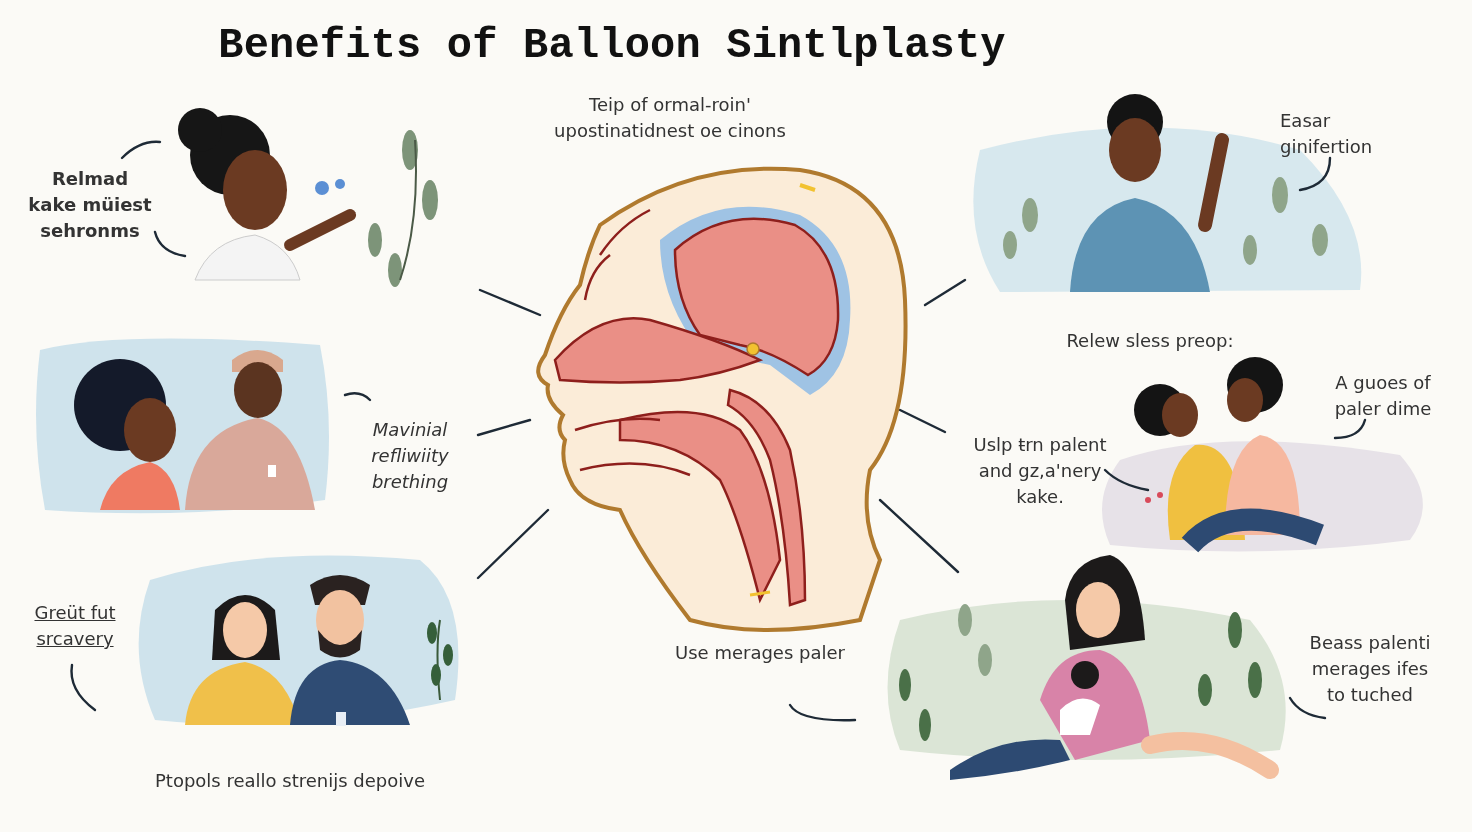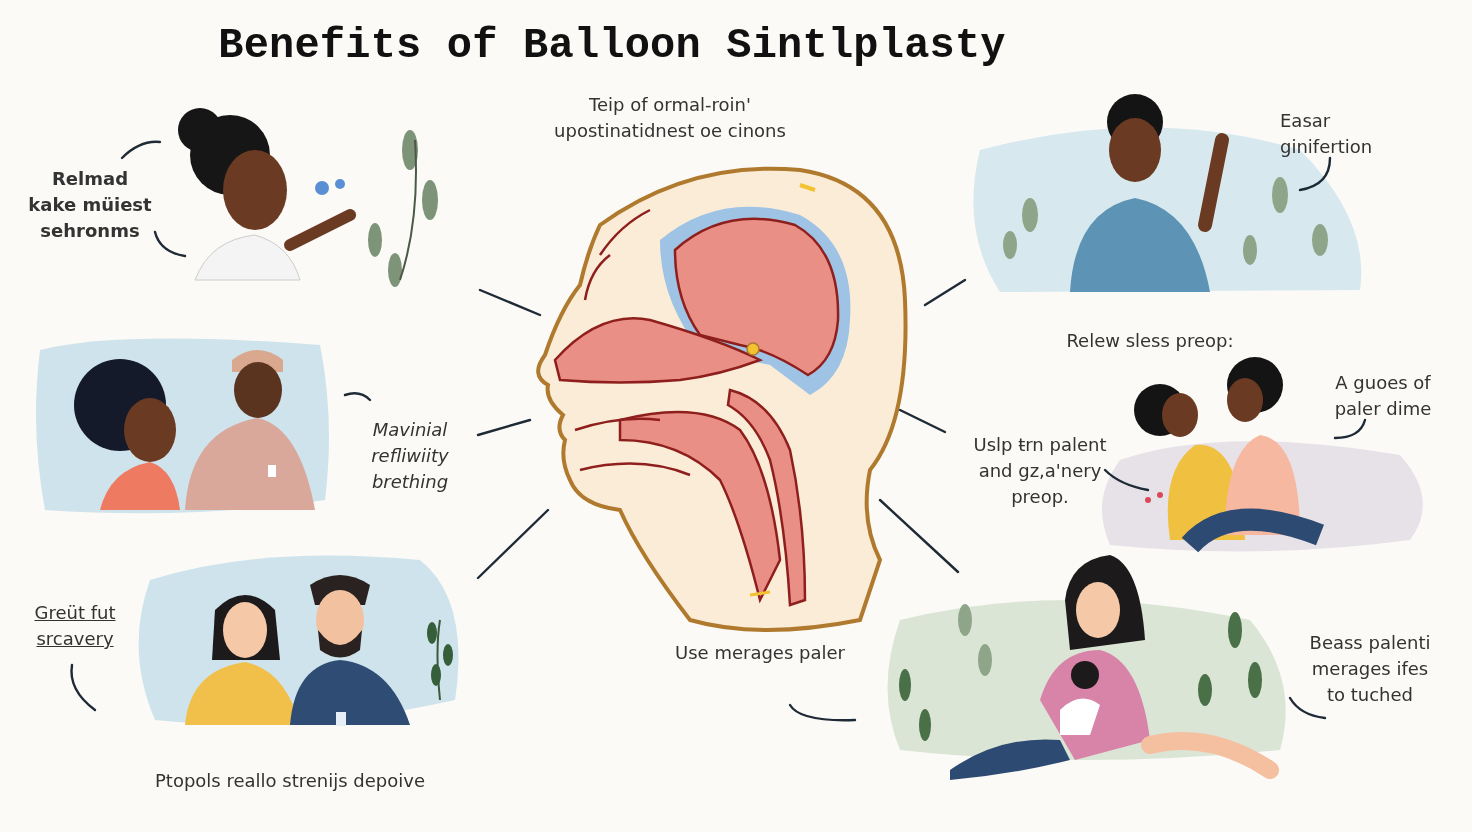--- a/index.html
+++ b/index.html
@@ -203,21 +203,21 @@
   <span>ginifertion</span>
 </div>
 
 <div class="label" style="left:1040px; top:300px; width:220px;margin-top:28px;">
   <span>Relew sless preop:</span>
 </div>
 
 <div class="label" style="left:955px; top:420px; width:170px;margin-top:12px;">
   <span>Uslp ŧrn palent</span>
   <span>and gz,a'nery</span>
-  <span>preop.</span>
+  <span>kake.</span>
 </div>
 
 <div class="label" style="left:1318px; top:370px; width:130px;">
   <span>A guoes of</span>
   <span>paler dime</span>
 </div>
 
 <div class="label" style="left:1290px; top:630px; width:160px;">
   <span>Beass palenti</span>
   <span>merages ifes</span>

